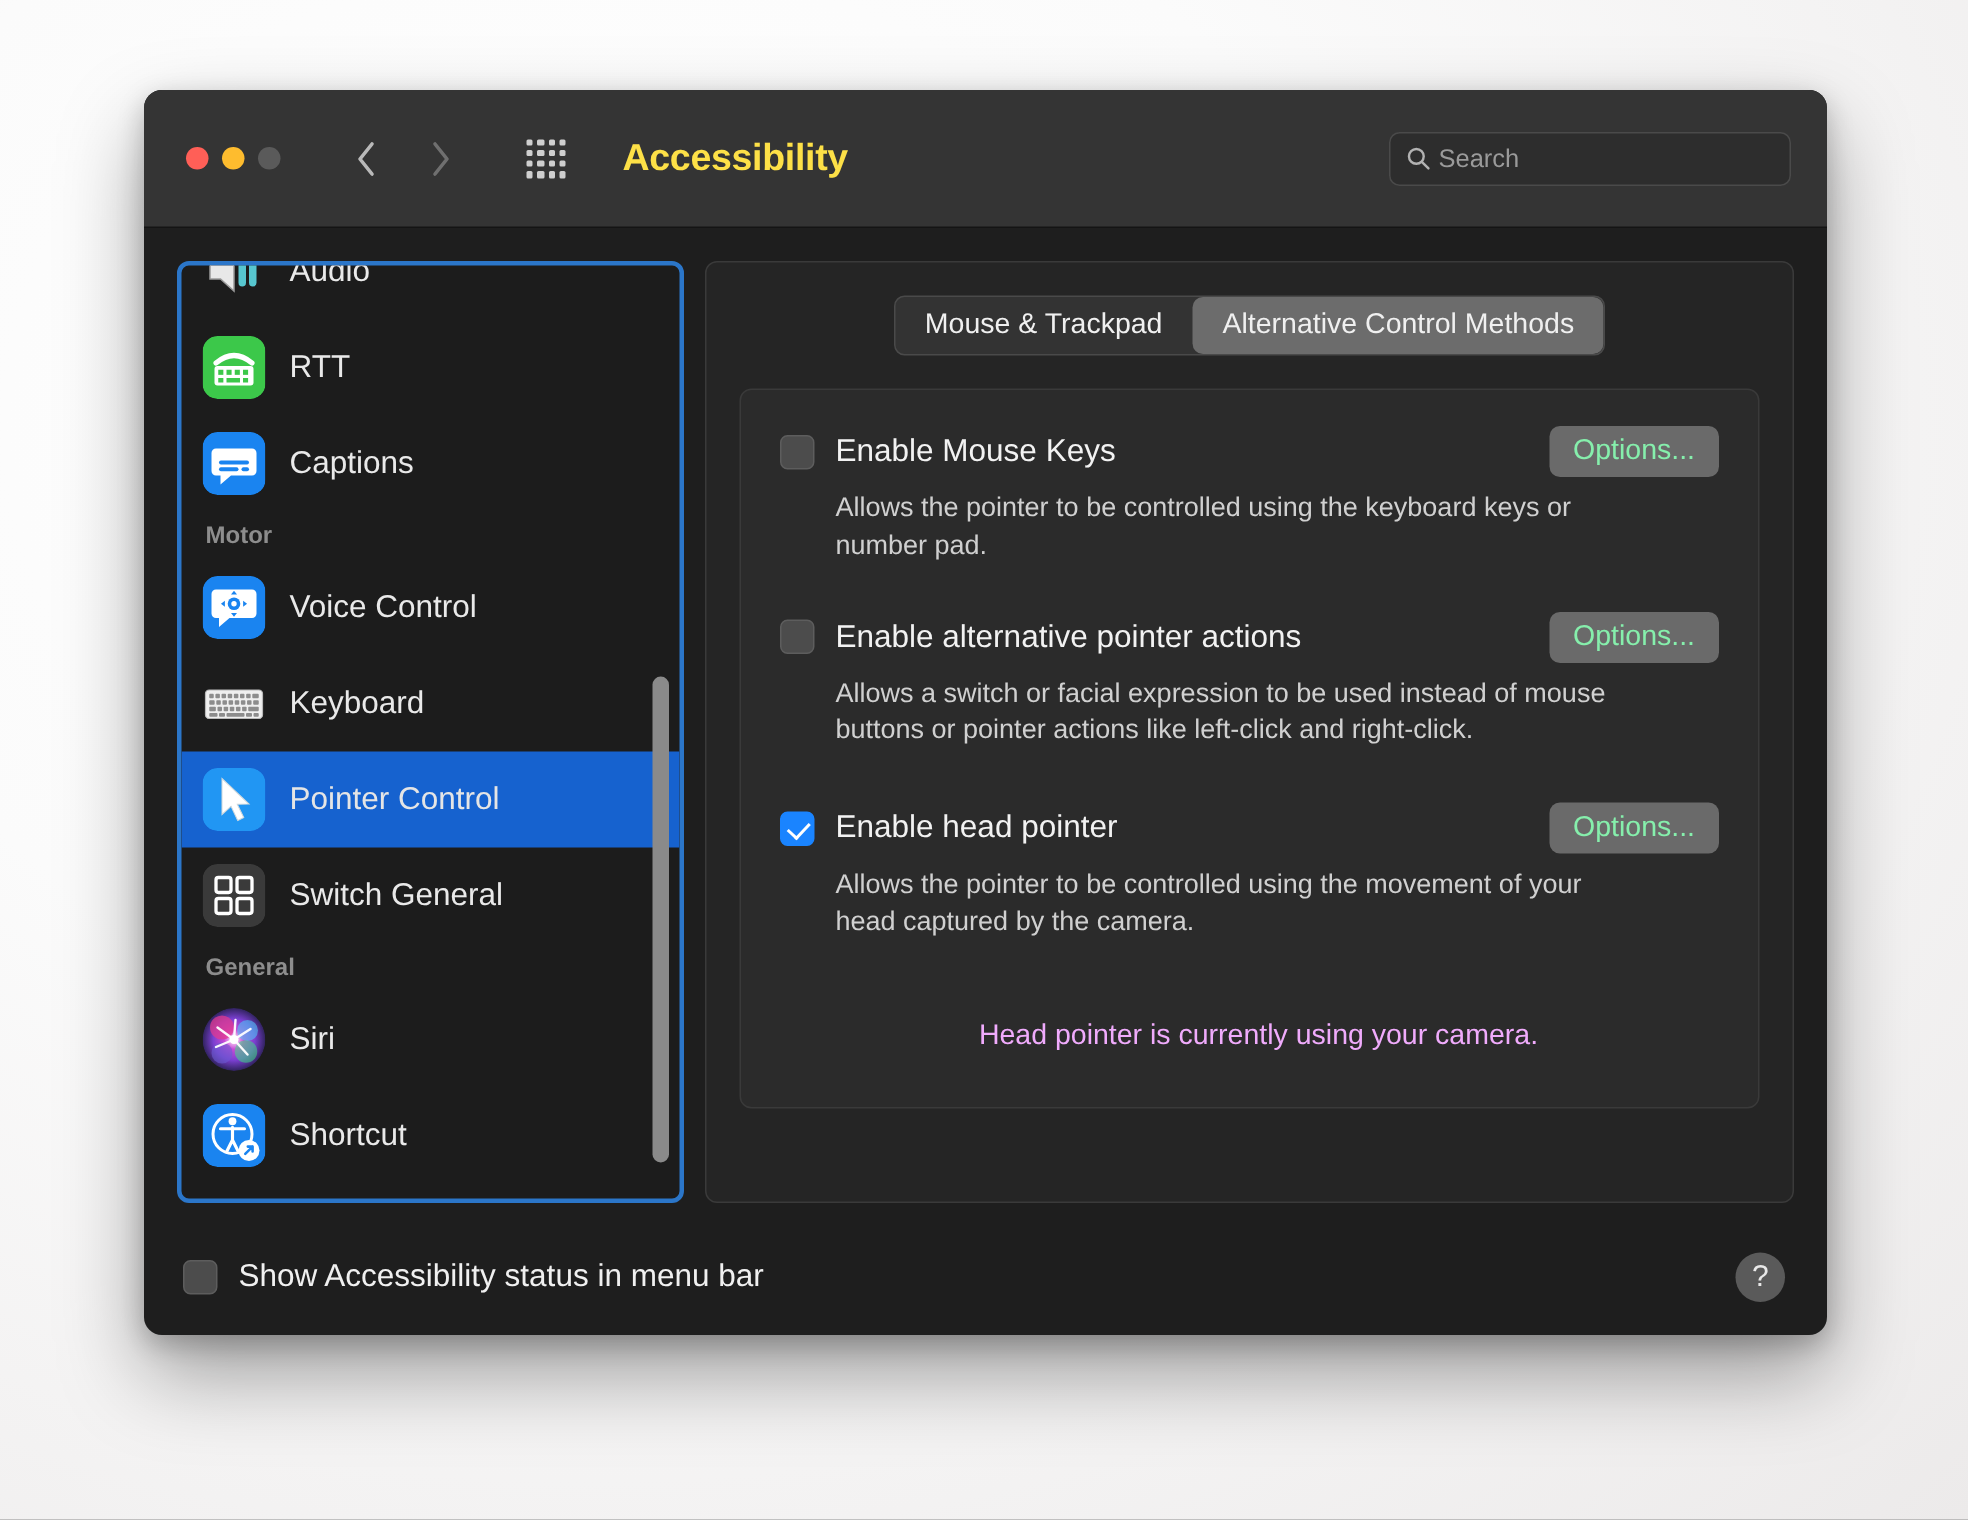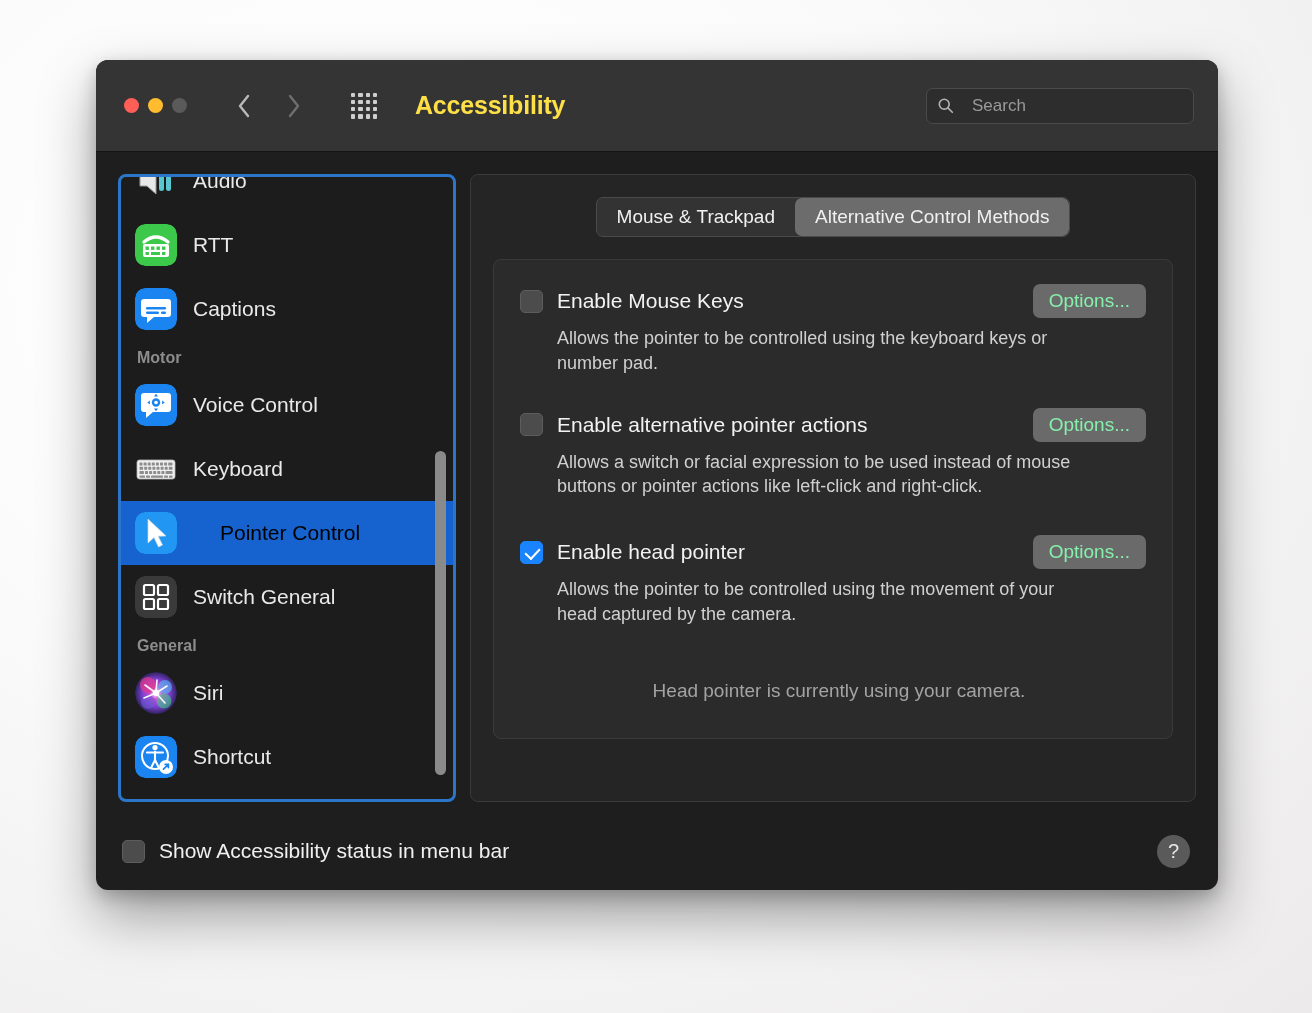--- a/index.html
+++ b/index.html
@@ -71,21 +71,21 @@
     position: absolute;
     right: 24px; top: 50%;
     transform: translateY(-50%);
     width: 268px; height: 36px;
     background: #2d2d2d;
     border: 1px solid #4a4a4a;
     border-radius: 7px;
     display: flex;
     align-items: center;
     padding: 0 10px;
-    gap: 18px;
+    gap: 5px;
   }
   .searchbox svg { width: 17px; height: 17px; flex: 0 0 auto; }
   .searchbox input {
     background: transparent;
     border: none;
     outline: none;
     color: #e6e6e6;
     font-size: 17px;
     font-family: "Liberation Sans", sans-serif;
     width: 100%;
@@ -128,21 +128,21 @@
     gap: 16px;
     padding: 0 14px;
     height: 64px;
   }
   .side-item.selected { background: #1662cf; }
   .side-item .label {
     font-size: 21px;
     color: #e9e9e9;
     white-space: nowrap;
   }
-  .side-item.selected .label { color: #000000; margin-left: 27px; }
+  .side-item.selected .label { color: #e5e5e5; }
   .group-head {
     font-size: 16px;
     font-weight: bold;
     color: #8d8d8d;
     padding: 8px 14px 6px 16px;
   }
   .sicon {
     width: 42px; height: 42px;
     flex: 0 0 auto;
     border-radius: 10px;
@@ -266,21 +266,21 @@
   }
   .spacer-md { height: 26px; }
   .spacer-lg { height: 30px; }
 
   .status-line {
     position: absolute;
     left: 12px; right: 0;
     bottom: 36px;
     text-align: center;
     font-size: 19px;
-    color: #a3a3a3;
+    color: #f0abfc;
   }
 
   
   .footer {
     flex: 0 0 auto;
     height: 78px;
     display: flex;
     align-items: center;
     padding: 0 28px 0 26px;
     position: relative;

